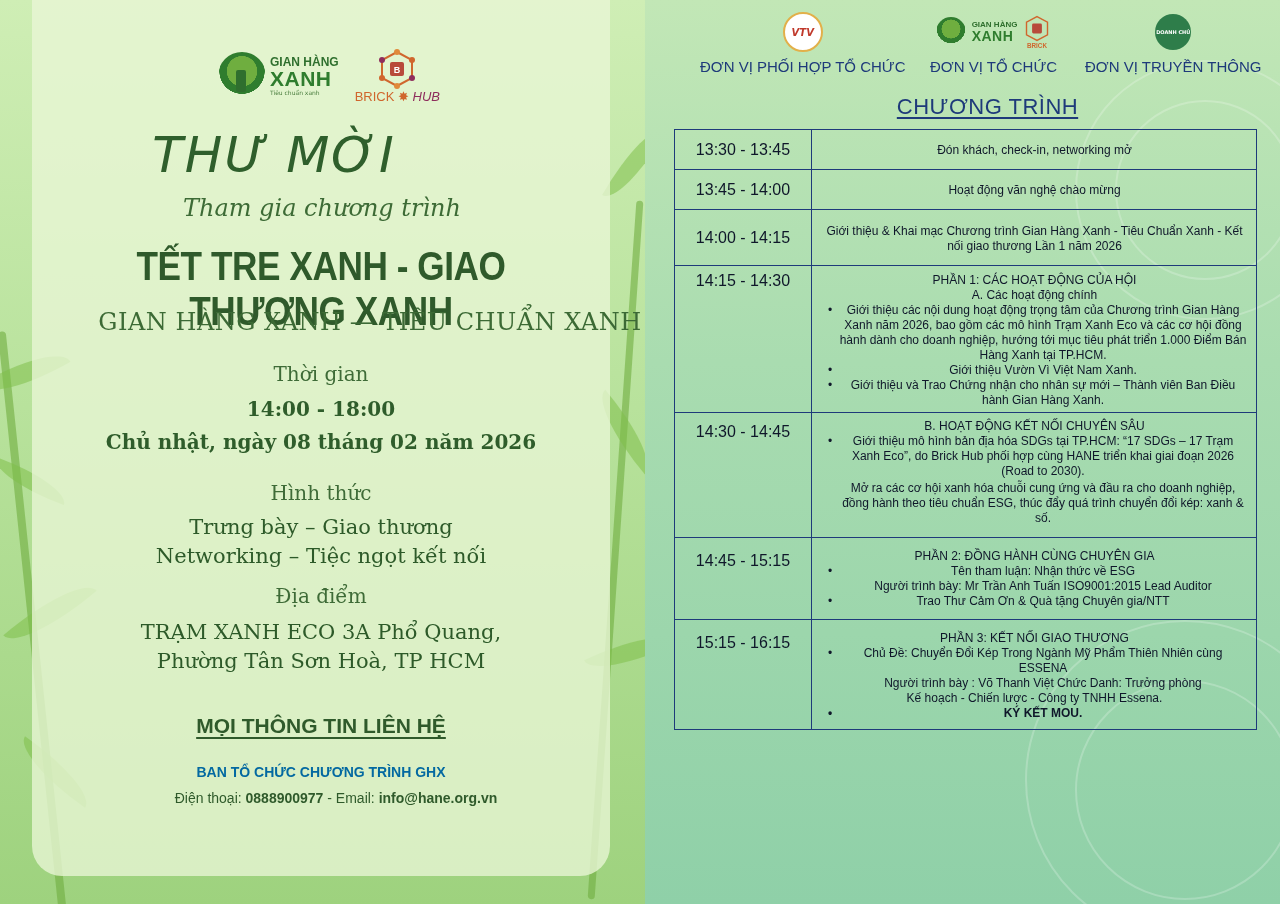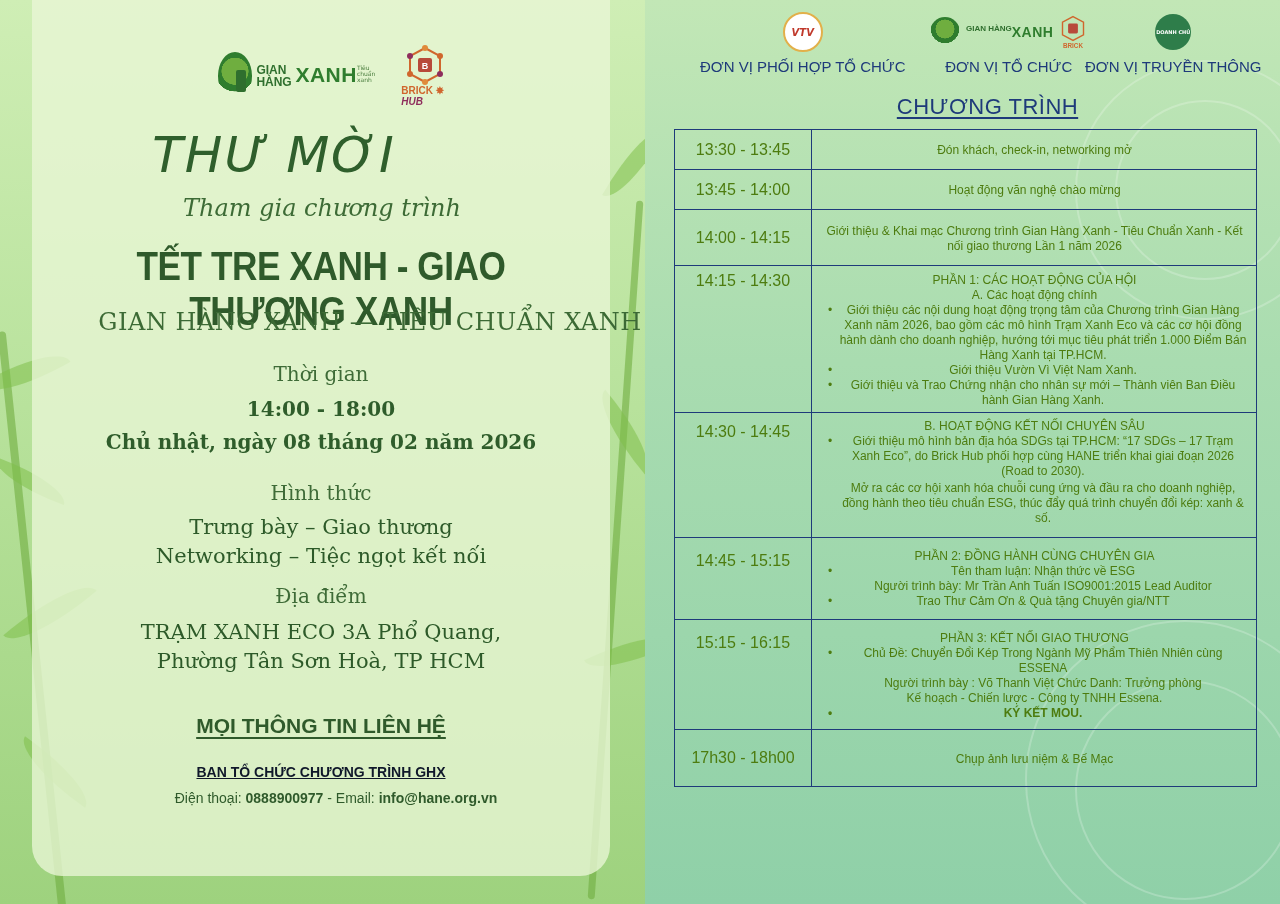--- a/index.html
+++ b/index.html
@@ -19,54 +19,54 @@
   .stem { position: absolute; background: #6fae3f; opacity: .6; border-radius: 4px; }
   .card {
     position: absolute; left: 32px; top: 0; width: 578px; height: 876px;
     background: rgba(233, 246, 214, 0.78);
     border-radius: 0 0 30px 30px;
   }
   .logos-left { position: absolute; left: 218px; top: 48px; width: 230px; height: 56px; display: flex; align-items: center; gap: 16px; }
   .ghx-logo { display: flex; align-items: center; gap: 4px; }
   .ghx-mark { width: 48px; height: 48px; border-radius: 50%; background: radial-gradient(circle at 50% 40%, #6fae3f 0 40%, #2f7d2e 41% 60%, transparent 61%); position: relative; }
   .ghx-mark .trunk { position: absolute; left: 18px; top: 18px; width: 10px; height: 22px; background: #2f6f2e; border-radius: 2px; }
-  .ghx-text { display: flex; flex-direction: row; line-height: 1; }
+  .ghx-text { display: flex; flex-direction: column; line-height: 1; }
   .ghx-text .a { font-family: "Liberation Sans", sans-serif; font-weight: bold; font-size: 12px; color: #2f6f2e; }
   .ghx-text .b { font-family: "Liberation Sans", sans-serif; font-weight: bold; font-size: 21px; color: #2f7d2e; letter-spacing: .5px; }
   .ghx-text .c { font-size: 6px; color: #4a7d3e; margin-top: 1px; }
   .brick-logo { display: flex; flex-direction: column; align-items: center; }
   .brick-hex { width: 40px; height: 40px; position: relative; }
-  .brick-text { font-size: 10px; font-weight: bold; color: #d0662d; font-family: "Liberation Sans", sans-serif; }
+  .brick-text { font-size: 13px; font-weight: normal; color: #d0662d; font-family: "Liberation Sans", sans-serif; }
   .brick-text i { color: #8e2d5c; font-style: italic; }
 
   .title-main { position: absolute; left: 32px; width: 484px; top: 126px; text-align: center; font-family: "DejaVu Sans", sans-serif; font-size: 50px; letter-spacing: 2px; color: #2f5f2c; font-weight: normal; font-style: italic; }
   .subtitle-script { position: absolute; left: 32px; width: 580px; top: 194px; text-align: center; font-family: "DejaVu Serif", serif; font-style: italic; font-size: 24px; color: #3d6b36; }
   .event-title { position: absolute; left: 32px; width: 578px; top: 244px; text-align: center; font-family: "Liberation Sans", sans-serif; font-weight: bold; font-size: 40px; color: #2f5a2b; transform: scaleX(0.88); transform-origin: center; letter-spacing: -.5px; }
   .event-sub { position: absolute; left: 32px; width: 676px; top: 308px; text-align: center; font-family: "DejaVu Serif", serif; font-size: 24px; color: #3c6a35; letter-spacing: .5px; }
   .label { position: absolute; left: 32px; width: 578px; text-align: center; font-family: "DejaVu Serif", serif; font-size: 20px; color: #3e6b37; }
   .value { position: absolute; left: 32px; width: 578px; text-align: center; font-family: "DejaVu Serif", serif; font-weight: bold; font-size: 20px; color: #2f5d2b; }
   .value.reg { font-weight: normal; font-size: 21px; color: #2d5a29; }
   .contact-head { position: absolute; left: 32px; width: 578px; top: 714px; text-align: center; font-family: "Liberation Sans", sans-serif; font-weight: bold; font-size: 21px; color: #2f5a2b; text-decoration: underline; text-underline-offset: 4px; }
-  .org { position: absolute; left: 32px; width: 578px; top: 764px; text-align: center; font-family: "Liberation Sans", sans-serif; font-weight: bold; font-size: 14px; color: #0f172a; text-decoration: underline; }
+  .org { position: absolute; left: 32px; width: 578px; top: 764px; text-align: center; font-family: "Liberation Sans", sans-serif; font-weight: bold; font-size: 14px; color: #0369a1; }
   .contact-line { position: absolute; left: 32px; width: 608px; top: 790px; text-align: center; font-family: "Liberation Sans", sans-serif; font-size: 14px; color: #2f5a2b; }
   .contact-line b { font-weight: bold; }
 
   
   .right-bg { position: absolute; left: 645px; top: 0; width: 635px; height: 904px;
     background: linear-gradient(180deg, #c2e7b6 0%, #a9dcb0 40%, #8fd0a8 100%); overflow: hidden; }
   .deco-circle { position: absolute; border: 2px solid rgba(255,255,255,.22); border-radius: 50%; }
   .partners { position: absolute; left: 680px; top: 12px; width: 580px; height: 70px; }
   .partner { position: absolute; top: 0; display: flex; flex-direction: column; align-items: center; }
   .partner .caption { font-family: "Liberation Sans", sans-serif; font-size: 15px; color: #1e3a7a; margin-top: 6px; white-space: nowrap; }
   .vtv { width: 40px; height: 40px; border-radius: 50%; background: #fff; border: 2px solid #e2b04a; display: flex; align-items: center; justify-content: center; font-size: 10px; font-weight: bold; color: #c0392b; font-style: italic; }
   .dn { width: 36px; height: 36px; border-radius: 50%; background: #2e7d4a; display: flex; align-items: center; justify-content: center; font-size: 5px; color: #fff; font-weight: bold; }
   .program-title { position: absolute; left: 645px; width: 685px; top: 94px; text-align: center; font-family: "Liberation Sans", sans-serif; font-size: 22px; color: #1e3a7a; text-decoration: underline; text-underline-offset: 3px; letter-spacing: .5px; }
 
   table.sched { position: absolute; left: 674px; top: 129px; width: 583px; border-collapse: collapse; }
-  table.sched td { border: 1.5px solid #1e3a7a; vertical-align: top; font-family: "Liberation Sans", sans-serif; color: #4d7c0f; text-align: center; }
+  table.sched td { border: 1.5px solid #1e3a7a; vertical-align: top; font-family: "Liberation Sans", sans-serif; color: #0f172a; text-align: center; }
   td.time { width: 137px; text-align: center; font-size: 16px; padding-top: 10px; }
   td.time.mid { vertical-align: middle; padding-top: 0; }
   td.act { font-size: 12px; padding: 4px 8px 2px 9px; line-height: 15px; }
   td.act.mid { vertical-align: middle; }
   .act ul { list-style: none; }
   .act li { position: relative; padding-left: 17px; }
   .act li::before { content: "•"; position: absolute; left: 7px; top: 0; }
   .act .indent { padding-left: 17px; }
   .act .b { font-weight: bold; }
 </style>
@@ -232,18 +232,14 @@
       <ul>
             <li>Chủ Đề: Chuyển Đổi Kép Trong Ngành Mỹ Phẩm Thiên Nhiên cùng ESSENA</li>
           </ul>
       <div class="indent">Người trình bày : Võ Thanh Việt  Chức Danh: Trưởng phòng</div>
       <div>Kế hoạch - Chiến lược - Công ty TNHH Essena.</div>
       <ul>
             <li class="b">KÝ KẾT MOU.</li>
           </ul>
     </td>
   </tr>
-  <tr style="height:57px;">
-    <td class="time mid">17h30 - 18h00</td>
-    <td class="act mid">Chụp ảnh lưu niệm &amp; Bế Mạc</td>
-  </tr>
 </tbody>
   </table>
 
 </body></html>

